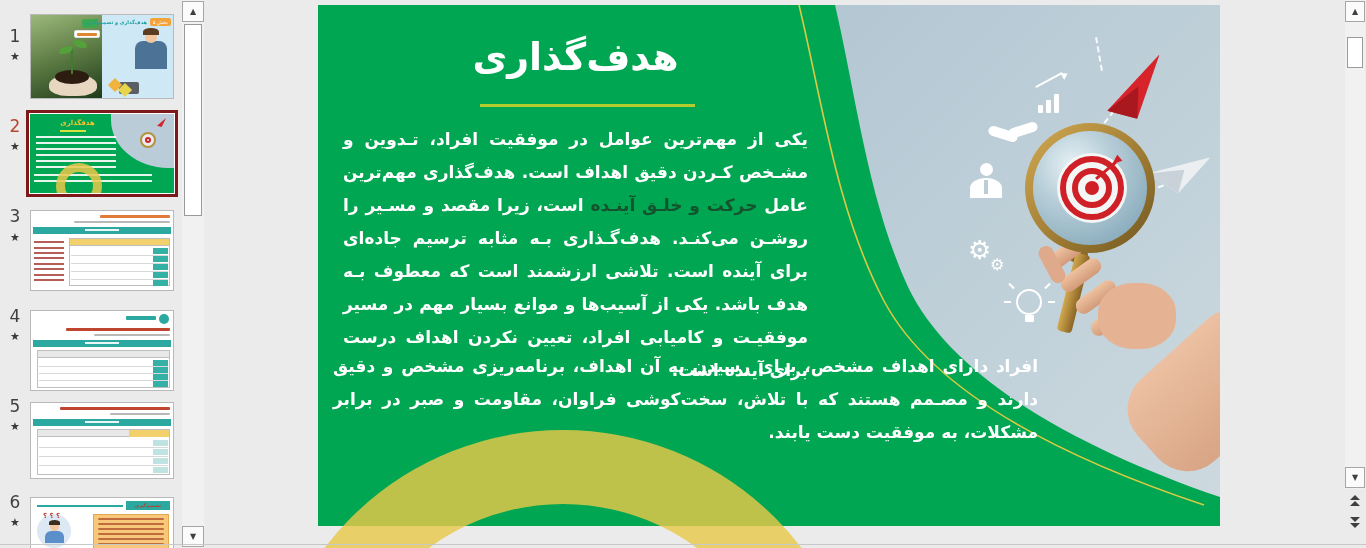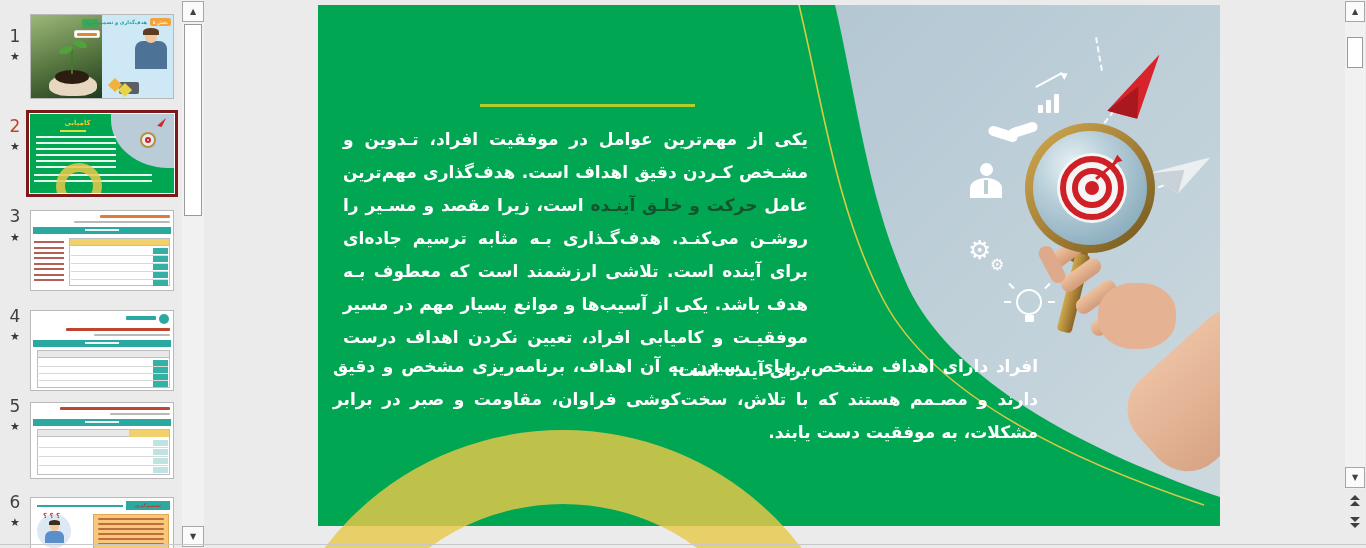--- a/index.html
+++ b/index.html
@@ -168,21 +168,21 @@
     <div class="slide-num sel" style="top:116px;">2</div>
     <div class="anim-star" style="top:140px;">★</div>
     <div class="thumb-sel-frame" style="top:110px; height:87px;">
       <div class="mini t2">
         <div class="t2-photo">
           <div class="t2-plane"></div>
           <div class="t2-mag">
               <i></i>
             </div>
         </div>
-        <div class="t2-title">کامیابی</div>
+        <div class="t2-title">هدفگذاری</div>
         <div class="t2-underline"></div>
         <div class="t2-lines1"></div>
         <div class="t2-lines2"></div>
         <div class="t2-ring"></div>
       </div>
     </div>
 
     <div class="slide-num" style="top:206px;">3</div>
     <div class="anim-star" style="top:231px;">★</div>
     <div class="thumb" style="top:210px; height:81px;">
@@ -350,20 +350,21 @@
       </div>
     </div>
 
     <svg id="curve-svg" viewBox="0 0 902 538" preserveAspectRatio="none">
       <path d="M0,0 L517,0 C538,90 550,195 590,282 C634,374 762,444 902,492 L902,521 L0,521 Z" fill="#00a651"></path>
       <path d="M481,0 C504,95 518,205 566,296 C614,386 742,452 886,500" stroke="#d9ca45" stroke-width="1.6" fill="none"></path>
     </svg>
 
     <div id="ring"></div>
 
+    <div class="slide-title">هدف‌گذاری</div>
     <div class="title-underline"></div>
     <div class="para1" dir="rtl"><span>یکی از مهم‌ترین عوامل در موفقیت افراد، تـدوین و مشـخص کـردن دقیق اهداف است. هدف‌گذاری مهم‌ترین عامل </span><span class="hl">حرکت و خلـق آینـده</span><span> است، زیرا مقصد و مسـیر را روشـن می‌کنـد. هدف‌گـذاری بـه مثابه ترسیم جاده‌ای برای آینده است. تلاشی ارزشمند است که معطوف بـه هدف باشد. یکی از آسیب‌ها و موانع بسیار مهم در مسیر موفقیـت و کامیابی افراد، تعیین نکردن اهداف درست برای آینده است.</span></div>
     <div class="para2" dir="rtl">افراد دارای اهداف مشخص، برای رسیدن به آن اهداف، برنامه‌ریزی مشخص و دقیق دارند و مصـمم هستند که با تلاش، سخت‌کوشی فراوان، مقاومت و صبر در برابر مشکلات، به موفقیت دست یابند.</div>
   </div>
 
   <div class="sb-track" style="left:1345px; top:0; width:20px; height:489px;"></div>
   <div class="sb-btn" style="left:1345px; top:1px; width:20px; height:21px;">
       <span>▲</span>
     </div>
   <div class="sb-thumb" style="left:1347px; top:37px; width:16px; height:31px;"></div>

